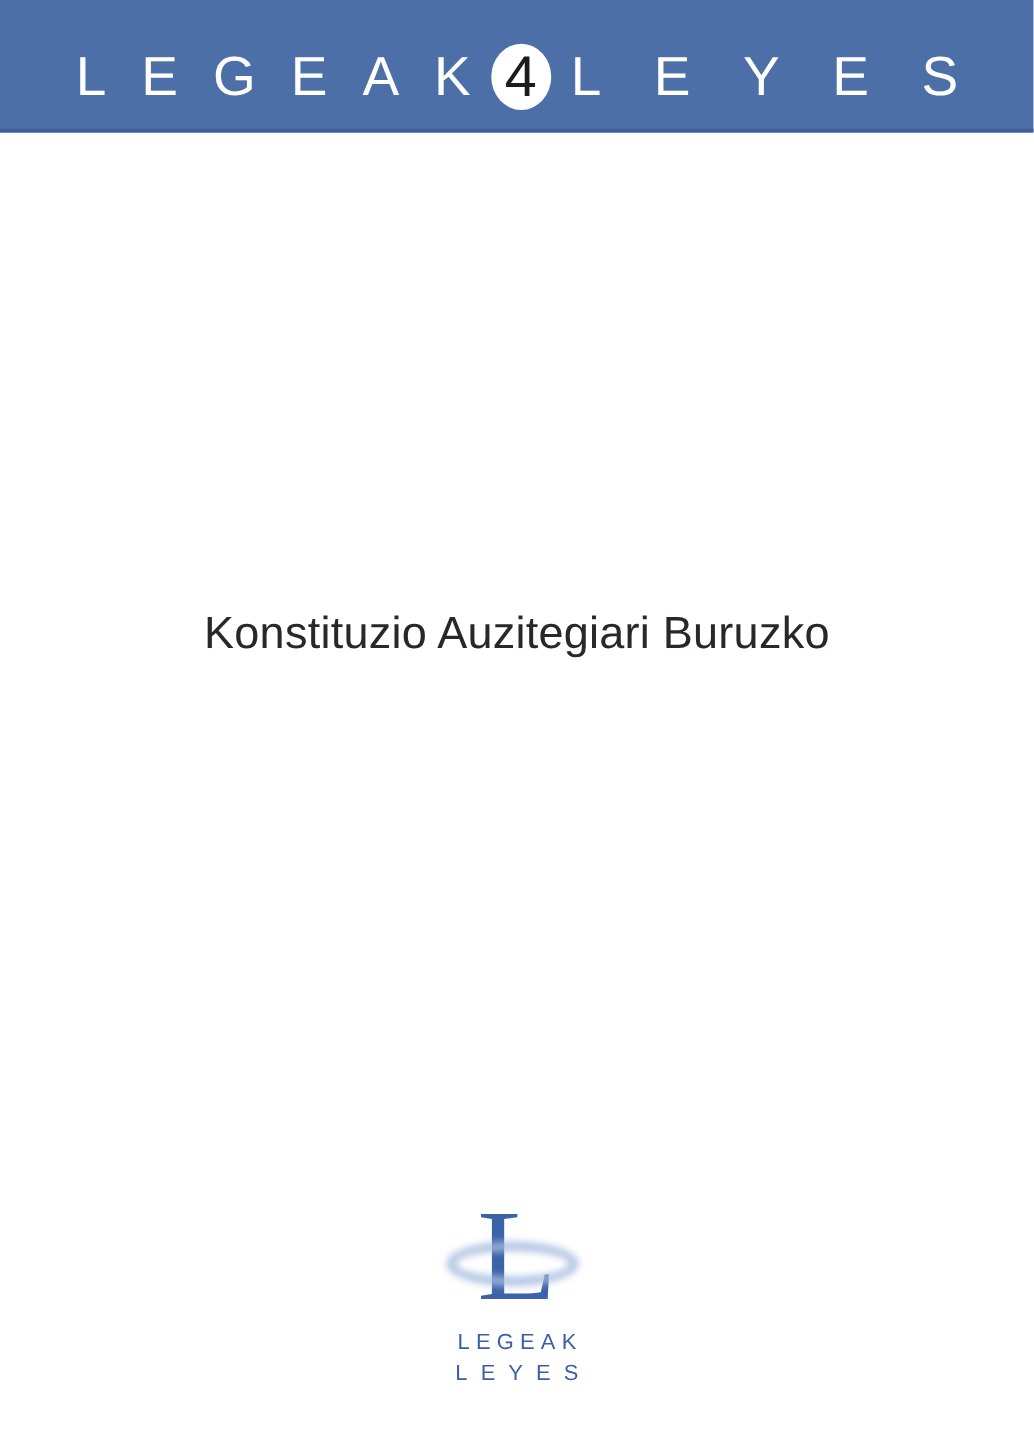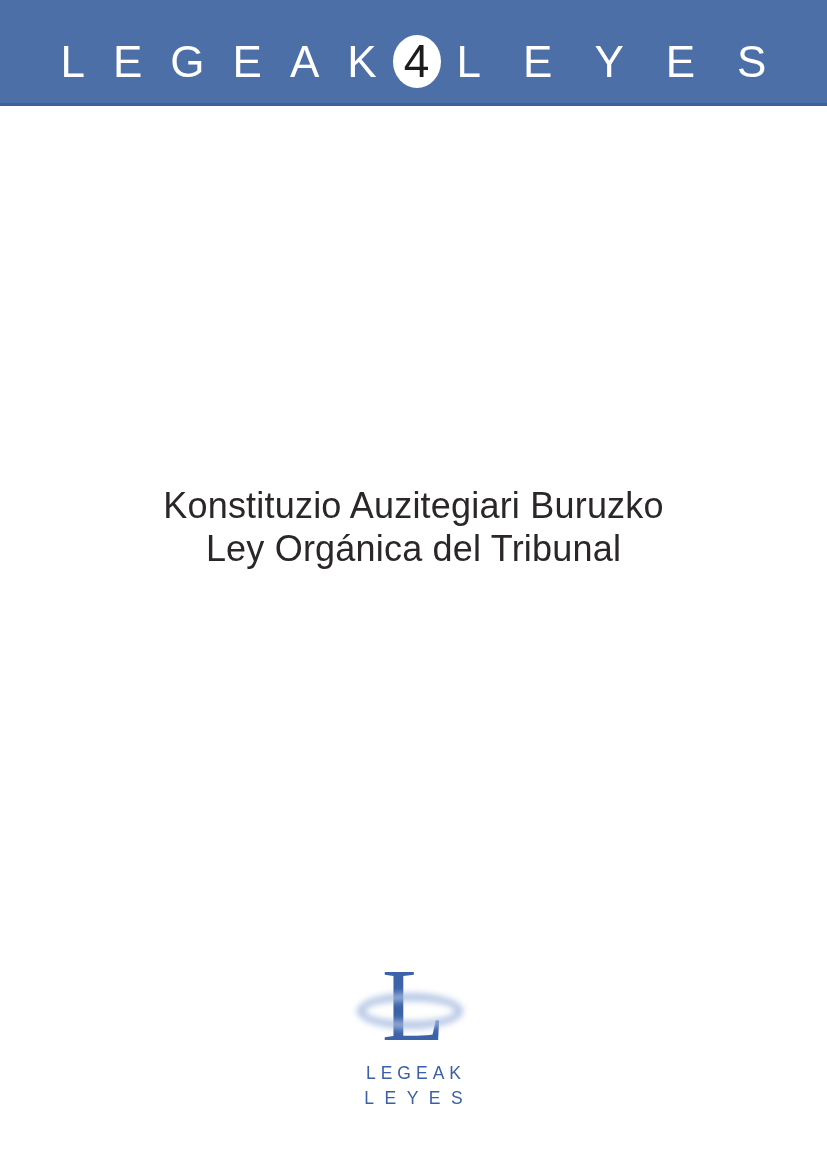--- a/index.html
+++ b/index.html
@@ -119,21 +119,20 @@
   <header class="band">
     <span class="band-word word-left">LEGEAK</span>
     <span class="badge">
       <span class="badge-num">4</span>
     </span>
     <span class="band-word word-right">LEYES</span>
   </header>
 
   <main class="title-block">
     <div class="title-line">Konstituzio Auzitegiari Buruzko</div>
-    <div class="title-line">Ley Orgánica del Tribunal</div>
   </main>
 
   <div class="logo">
     <div class="monogram">L</div>
     <div class="halo"></div>
     <div class="logo-word logo-word-top">LEGEAK</div>
     <div class="logo-word logo-word-bottom">LEYES</div>
   </div>
 
 </div>

